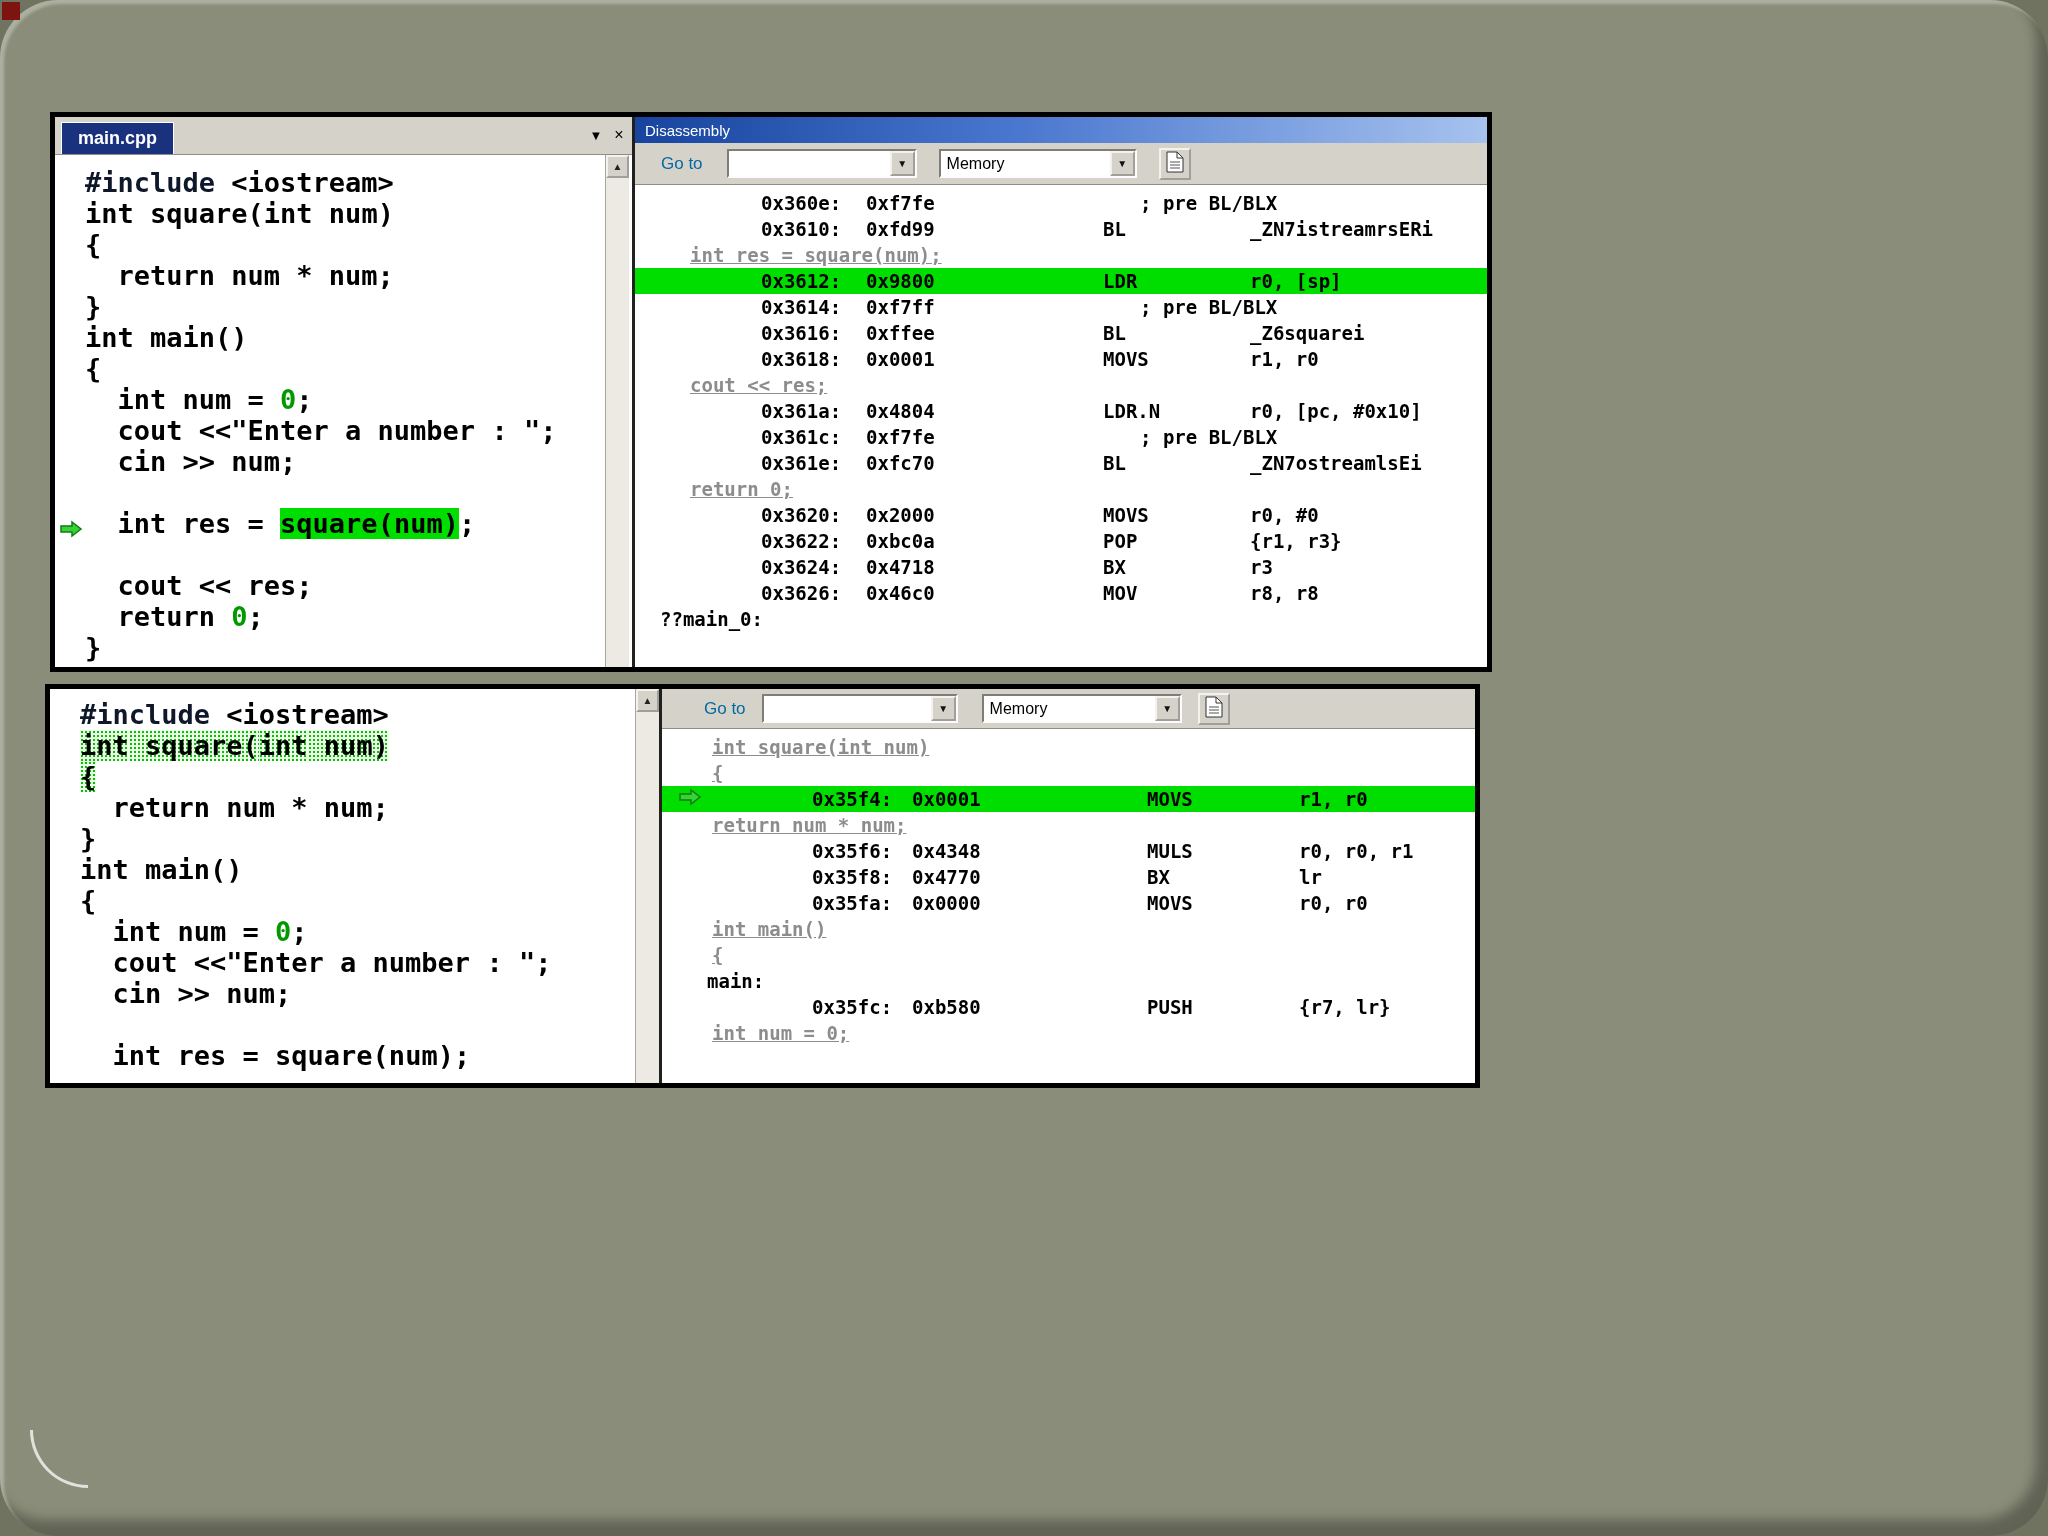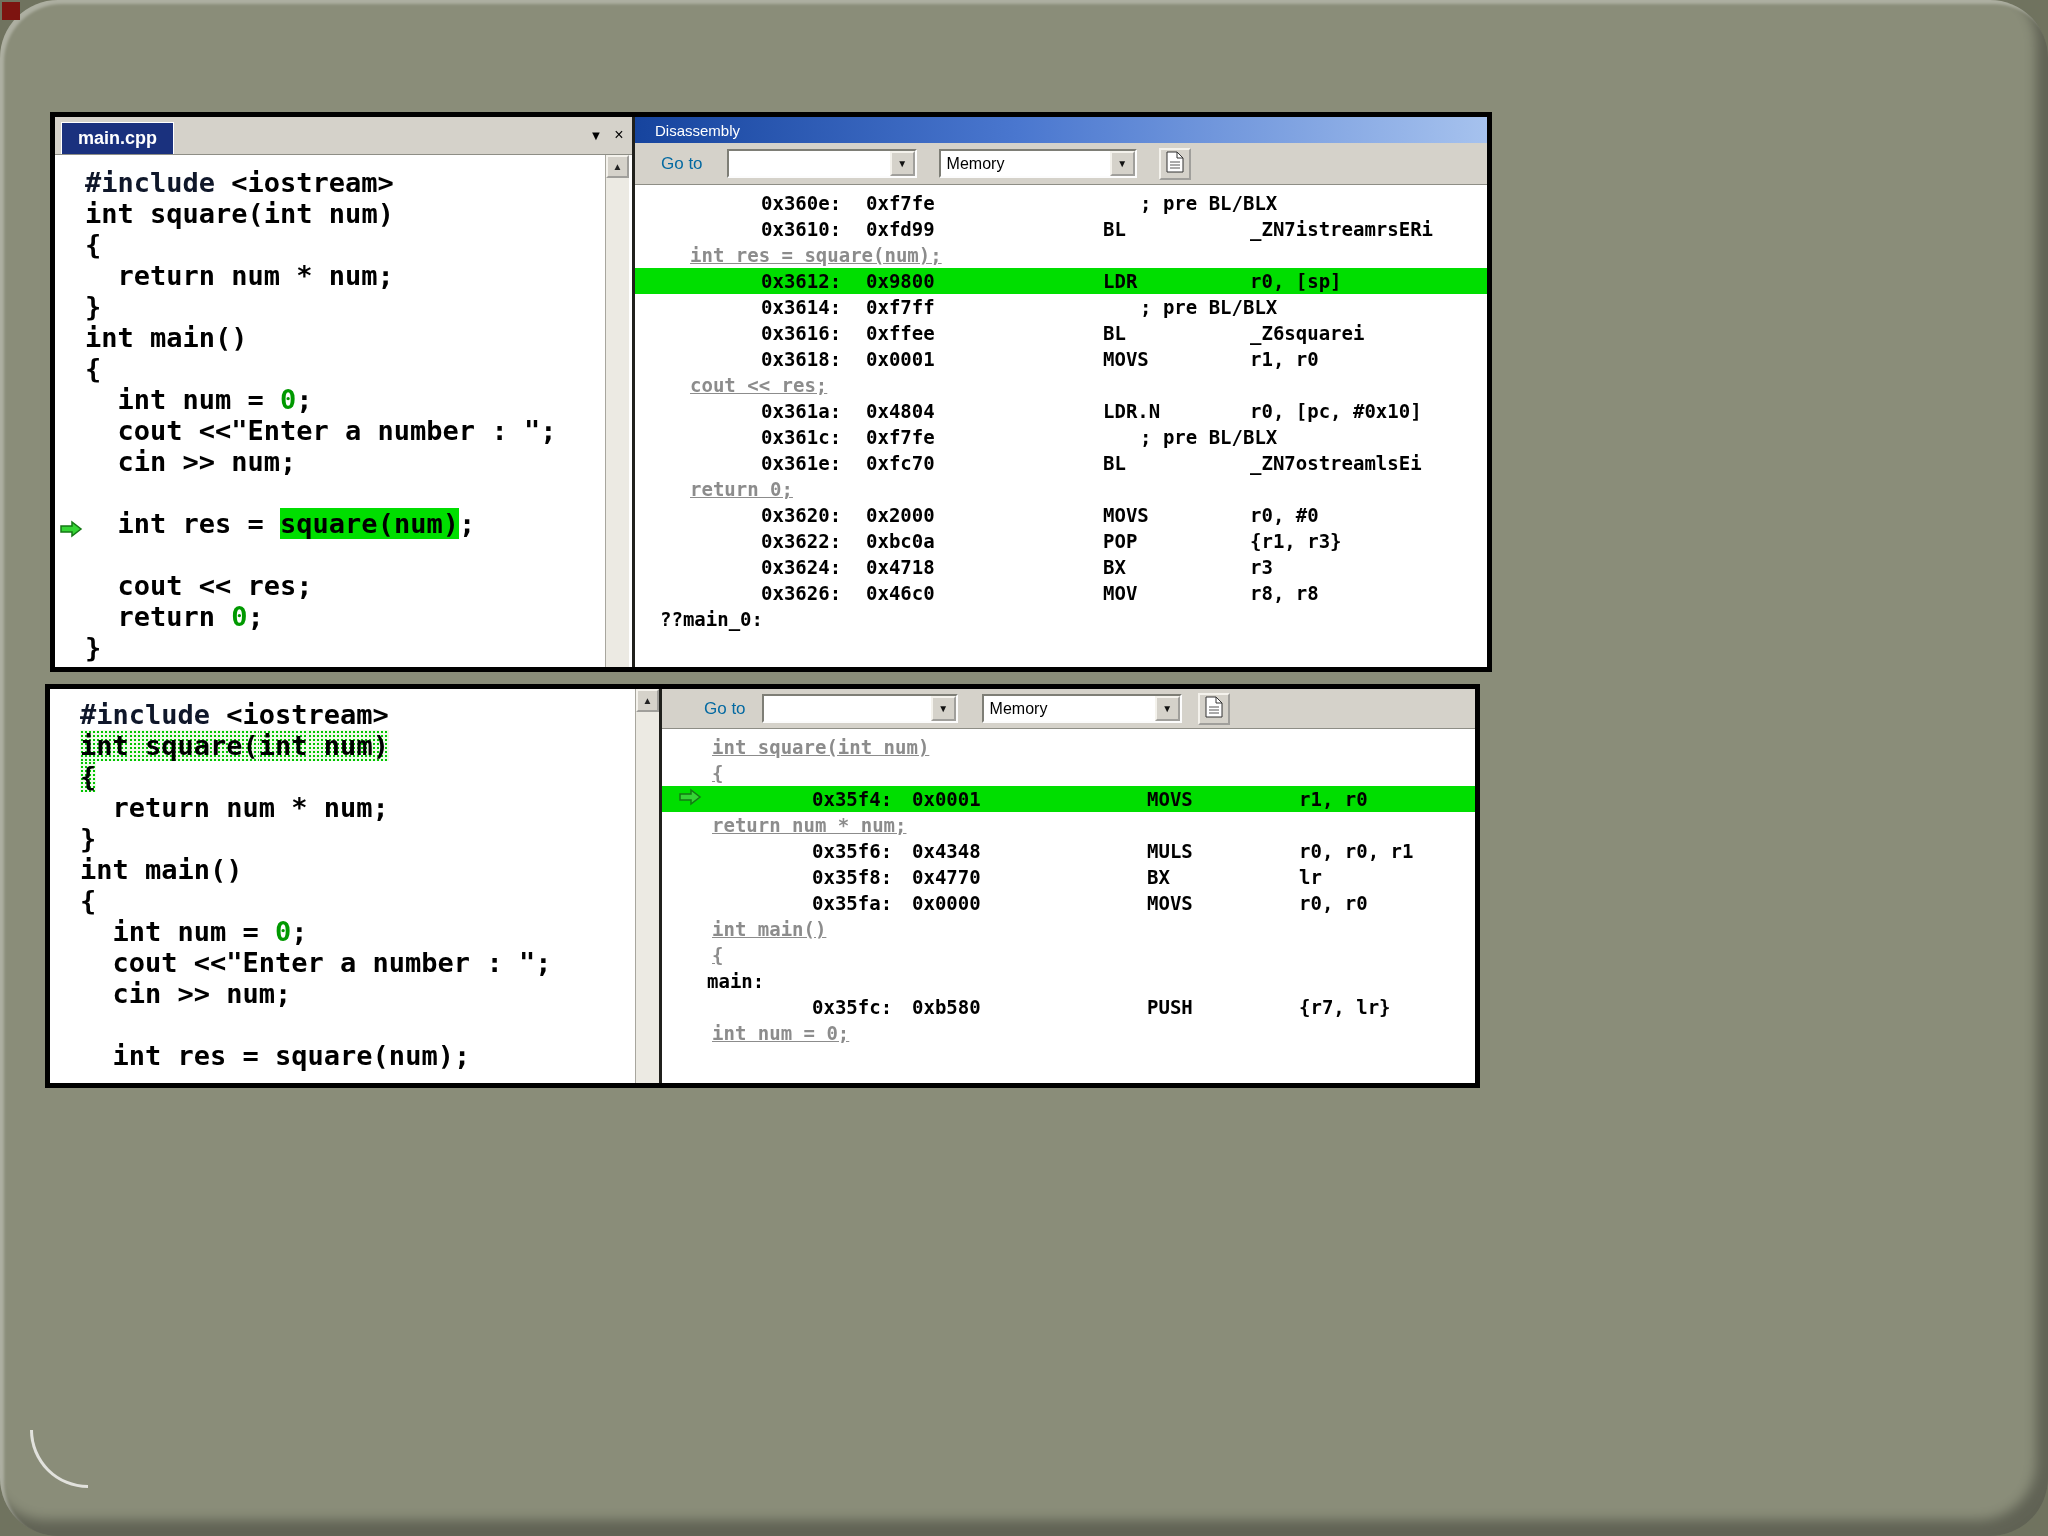--- a/index.html
+++ b/index.html
@@ -41,21 +41,21 @@
   #top-scroll{left:550px;top:38px;width:24px;height:512px}
   #bot-scroll{left:585px;top:0;width:24px;height:394px}
   .scroll-btn{width:100%;height:23px;background:#d5d2ca;border:2px outset #f4f2ec;display:flex;align-items:center;
               justify-content:center;font-size:10px;color:#222}
 
   
   .dzwin{position:absolute;background:#fff;border-left:3px solid #20201c}
   #top-dzwin{left:577px;top:0;width:855px;height:550px}
   #bot-dzwin{left:609px;top:0;width:816px;height:394px}
   .dz-title{height:26px;background:linear-gradient(90deg,#16449e,#4a77cf 45%,#a6c2ee);color:#fff;display:flex;
-            align-items:center;padding-left:20px;font-size:15px}
+            align-items:center;padding-left:10px;font-size:15px}
   .dz-toolbar{height:42px;background:#d5d2ca;display:flex;align-items:center;border-bottom:1px solid #8e8e86}
   #bot-dzwin .dz-toolbar{height:40px}
   .lbl{font-size:17px;color:#0369a1}
   .combo{height:29px;background:#fff;border:2px solid;border-color:#7e7e76 #fcfcfc #fcfcfc #7e7e76;display:flex;align-items:center}
   .combo-text{font-size:16px;padding-left:6px;flex:1;white-space:nowrap;overflow:hidden}
   .combo-btn{width:25px;height:100%;background:#d5d2ca;border:2px outset #f4f2ec;display:flex;align-items:center;
              justify-content:center;font-size:10px;color:#111}
   .tool-btn{width:32px;height:32px;background:#d5d2ca;border:2px outset #f4f2ec;display:flex;align-items:center;justify-content:center}
 
   

